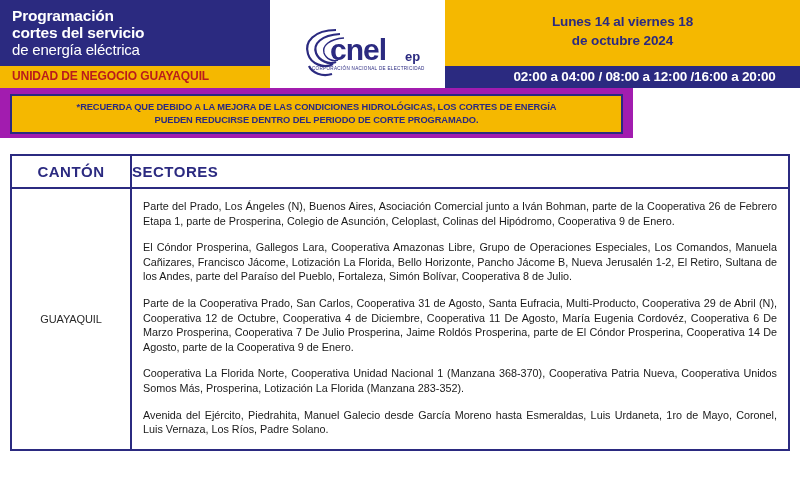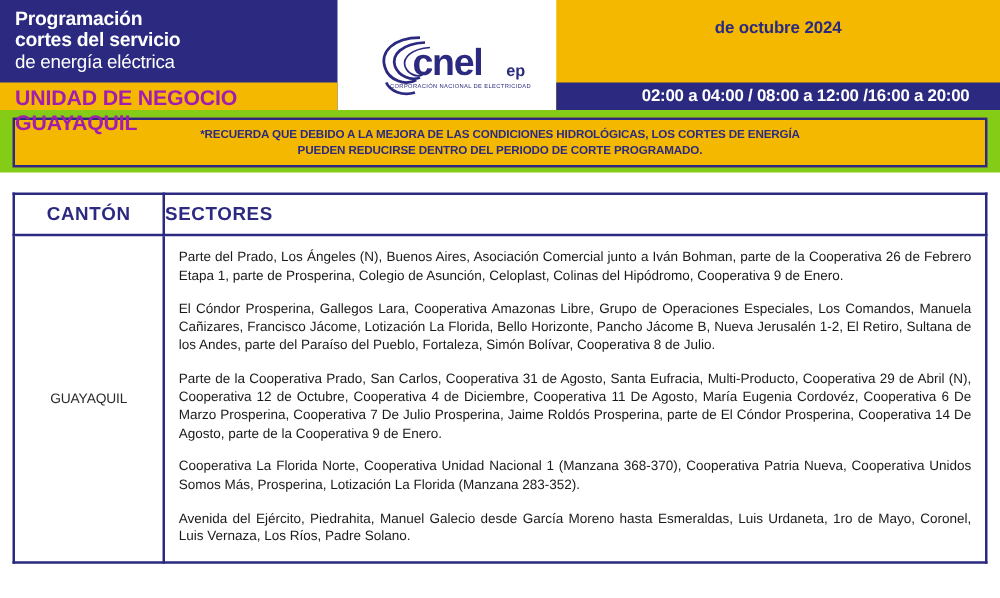--- a/index.html
+++ b/index.html
@@ -53,22 +53,22 @@
   .hl-band {
     position: absolute;
     left: 0;
     bottom: 0;
     width: 270px;
     height: 22px;
     background: #f5b800;
   }
   .hl-band span {
     display: block;
-    color: #a21caf;
-    font-size: 17px;
+    color: #b91c1c;
+    font-size: 12px;
     font-weight: bold;
     padding: 3px 0 0 12px;
     letter-spacing: -0.1px;
   }
 
   .header-mid {
     width: 175px;
     background: #ffffff;
     display: flex;
     align-items: flex-start;
@@ -109,23 +109,23 @@
     color: #ffffff;
     font-size: 13.5px;
     font-weight: bold;
     text-align: center;
     padding-top: 3px;
     letter-spacing: -0.2px;
   }
 
   
   .notice-wrap {
-    width: 800px;
+    width: 633px;
     padding: 6px 10px 4px 10px;
-    background: #84cc16;
+    background: #a21caf;
   }
   .notice {
     border: 2px solid #2b2a80;
     background: #f5b800;
     color: #2b2a80;
     text-align: center;
     font-size: 9.3px;
     font-weight: bold;
     line-height: 13px;
     padding: 5px 30px;
@@ -216,20 +216,21 @@
 
           <text x="56" y="36" font-family="'Liberation Sans', sans-serif" font-size="30" font-weight="bold" fill="#2b2a80" letter-spacing="-1">cnel</text>
           <text x="131" y="37" font-family="'Liberation Sans', sans-serif" font-size="13" font-weight="bold" fill="#2b2a80">ep</text>
           <text x="38" y="46" font-family="'Liberation Sans', sans-serif" font-size="4.6" fill="#2b2a80" letter-spacing="0.3">CORPORACIÓN NACIONAL DE ELECTRICIDAD</text>
         </svg>
       </div>
     </div>
 
     <div class="header-right">
       <div class="hr-dates">
+        <div>Lunes 14 al viernes 18</div>
         <div>de octubre  2024</div>
       </div>
       <div class="hr-band">
         <span>02:00 a 04:00 / 08:00 a 12:00 /16:00  a 20:00</span>
       </div>
     </div>
   </div>
 
   <div class="notice-wrap">
     <div class="notice">

